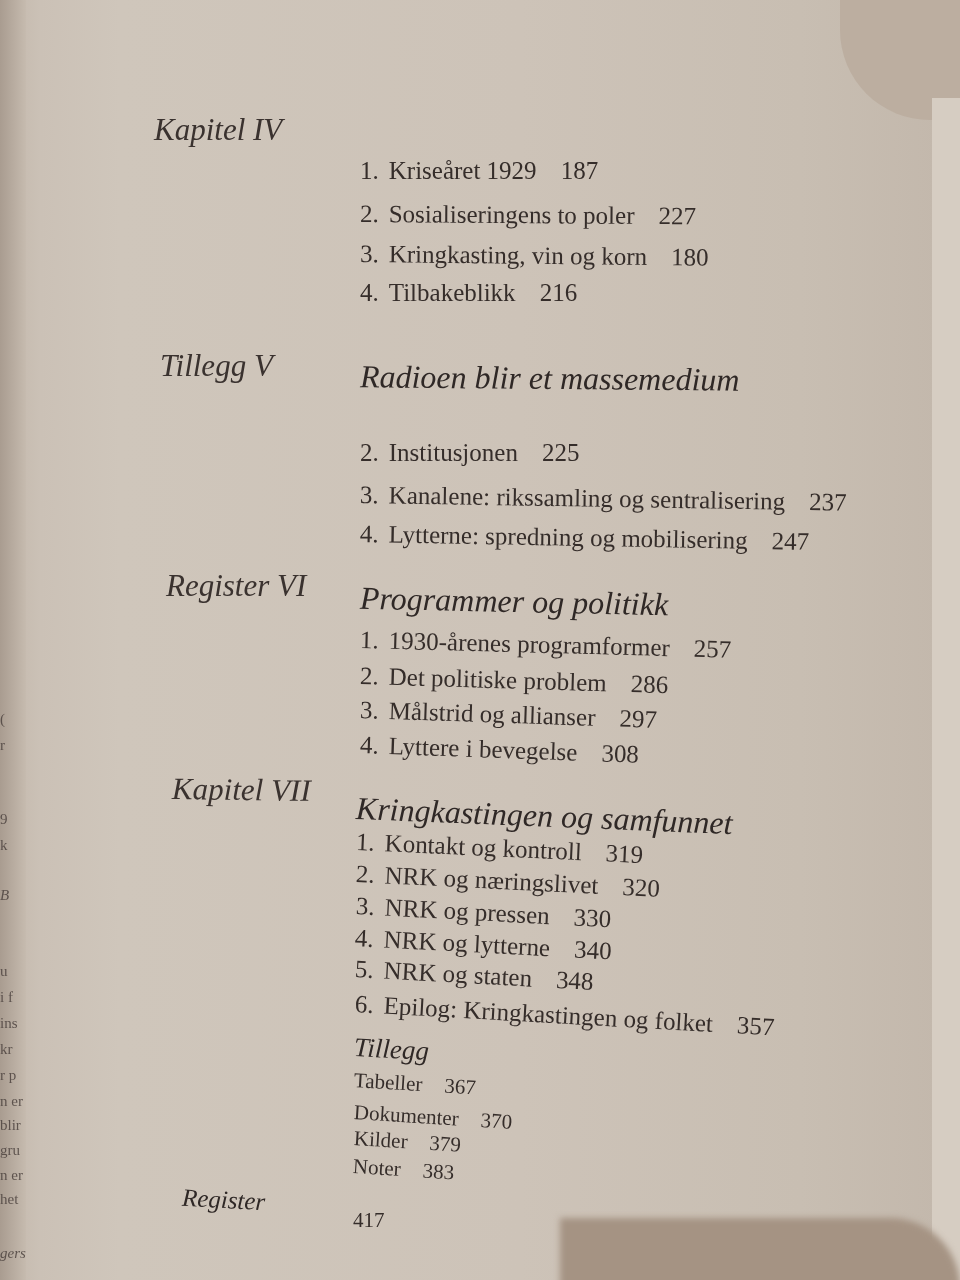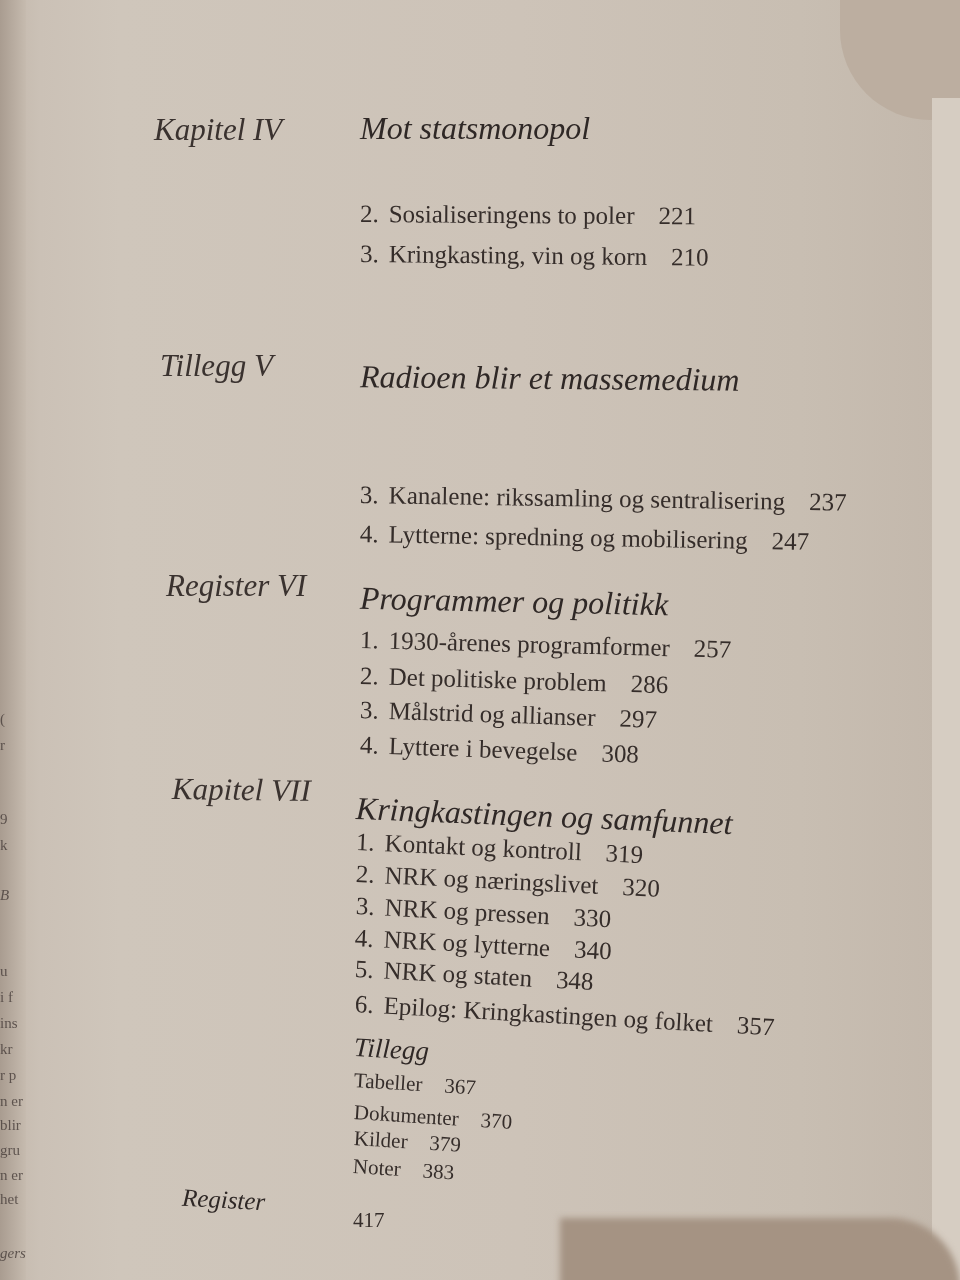--- a/index.html
+++ b/index.html
@@ -137,30 +137,38 @@
 <div class="left-bleed-text" style="top:1094px">n er</div>
 <div class="left-bleed-text" style="top:1118px">blir</div>
 <div class="left-bleed-text" style="top:1143px">gru</div>
 <div class="left-bleed-text" style="top:1168px">n er</div>
 <div class="left-bleed-text" style="top:1192px">het</div>
 <div class="left-bleed-text" style="top:1246px; font-style:italic">gers</div>
 
 <div class="toc">
 
   <div class="ch-label" style="left:154px; top:112px">Kapitel IV</div>
-  <div class="ch-title" style="left:360px; top:110px">Mot statsmonopol</div>
+  <div class="sec" style="left:360px; top:157px">
+    <span class="num">1.</span><span>Kriseåret 1929</span><span class="pg">187</span>
+  </div>
   <div class="sec" style="left:360px; top:200px; transform:rotate(0.4deg)">
-    <span class="num">2.</span><span>Sosialiseringens to poler</span><span class="pg">221</span>
+    <span class="num">2.</span><span>Sosialiseringens to poler</span><span class="pg">227</span>
   </div>
   <div class="sec" style="left:360px; top:240px; transform:rotate(0.6deg)">
-    <span class="num">3.</span><span>Kringkasting, vin og korn</span><span class="pg">210</span>
+    <span class="num">3.</span><span>Kringkasting, vin og korn</span><span class="pg">180</span>
+  </div>
+  <div class="sec" style="left:360px; top:279px">
+    <span class="num">4.</span><span>Tilbakeblikk</span><span class="pg">216</span>
   </div>
 
   <div class="ch-label" style="left:160px; top:348px">Tillegg V</div>
   <div class="ch-title" style="left:360px; top:360px; transform:rotate(0.5deg)">Radioen blir et massemedium</div>
+  <div class="sec" style="left:360px; top:439px">
+    <span class="num">2.</span><span>Institusjonen</span><span class="pg">225</span>
+  </div>
   <div class="sec" style="left:360px; top:481px; transform:rotate(0.9deg)">
     <span class="num">3.</span><span>Kanalene: rikssamling og sentralisering</span><span class="pg">237</span>
   </div>
   <div class="sec" style="left:360px; top:520px; transform:rotate(1deg)">
     <span class="num">4.</span><span>Lytterne: spredning og mobilisering</span><span class="pg">247</span>
   </div>
 
   <div class="ch-label" style="left:166px; top:568px">Register VI</div>
   <div class="ch-title" style="left:360px; top:583px; transform:rotate(1.2deg)">Programmer og politikk</div>
   <div class="sec" style="left:360px; top:626px; transform:rotate(1.5deg)">

